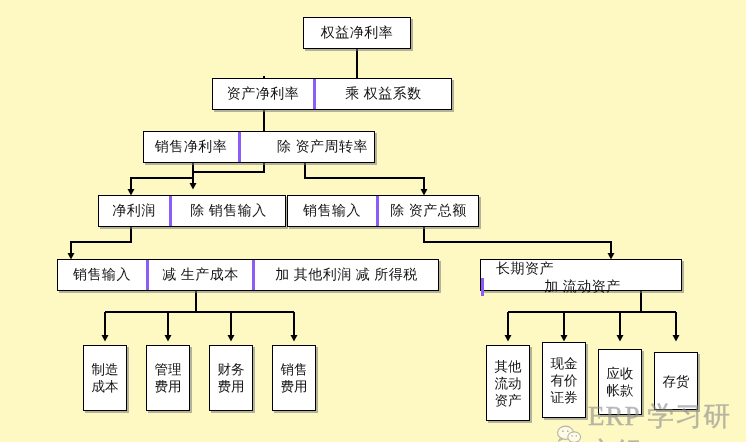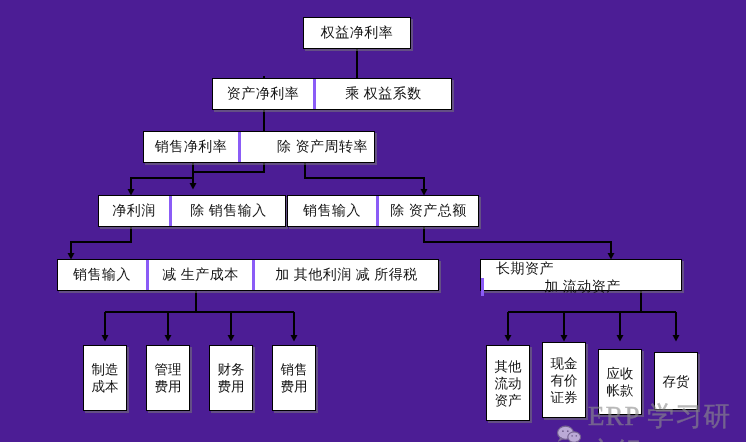--- a/index.html
+++ b/index.html
@@ -1,19 +1,19 @@
 <!DOCTYPE html>
 <html><head>
 <meta charset="utf-8">
 <style>
   html,body{margin:0;padding:0;background:#ffffff;}
   #canvas{
     position:relative;
     width:746px;height:442px;
-    background:#4c1d95;
+    background:#fef9c3;
     font-family:"Liberation Serif","DejaVu Serif",serif;
     overflow:hidden;
   }
   svg#wires{position:absolute;left:0;top:0;width:746px;height:442px;pointer-events:none;}
   .node{
     position:absolute;
     box-sizing:border-box;
     display:flex;
     align-items:stretch;
     border:1px solid #000;

